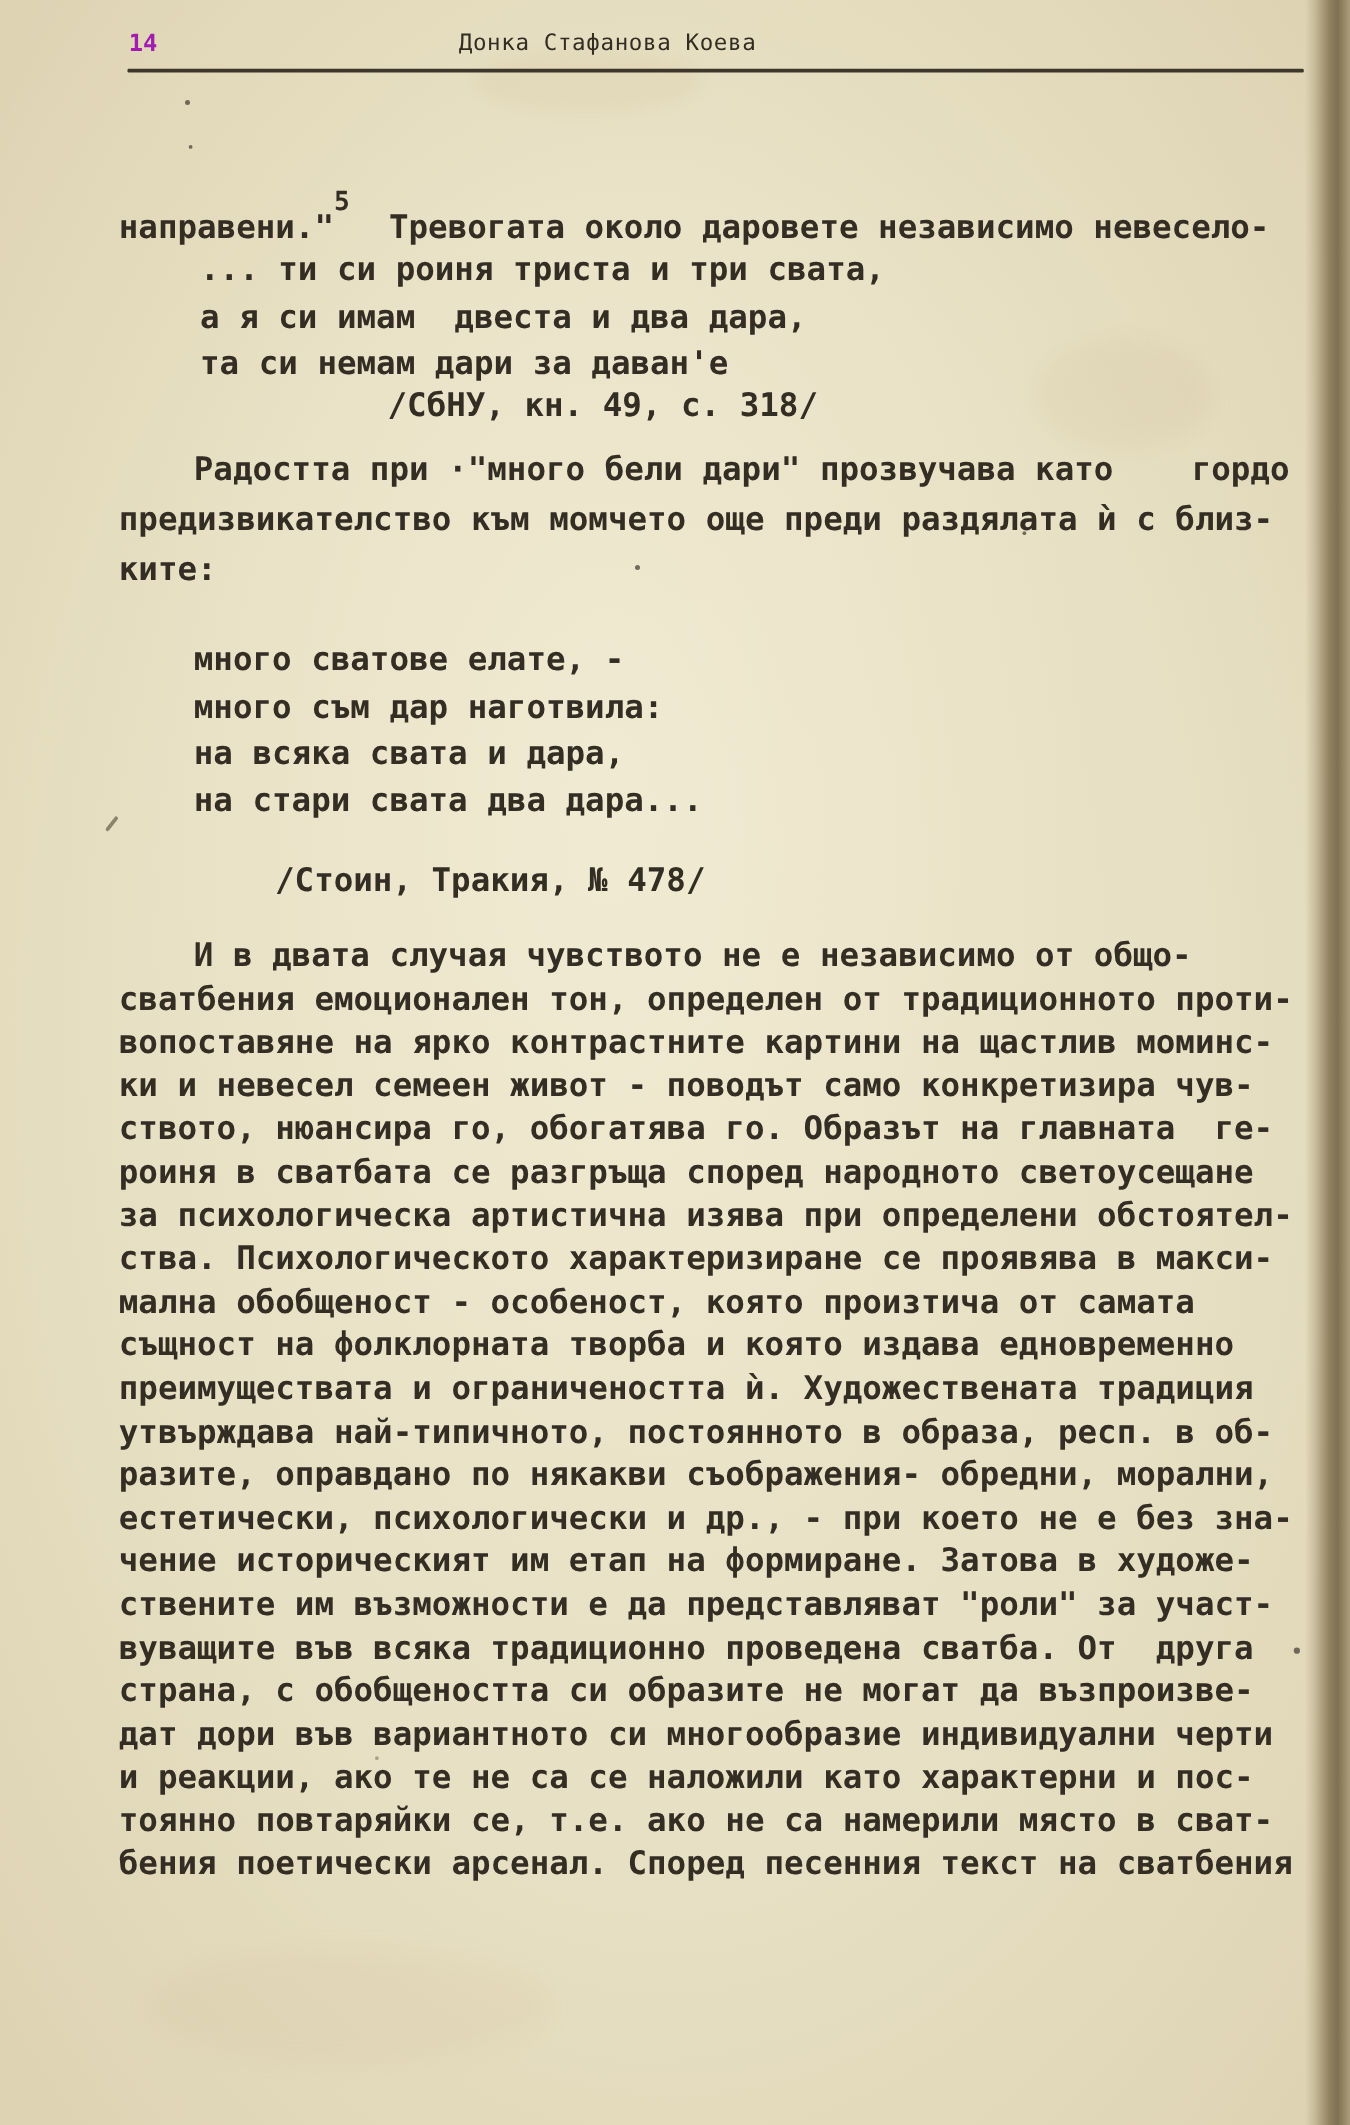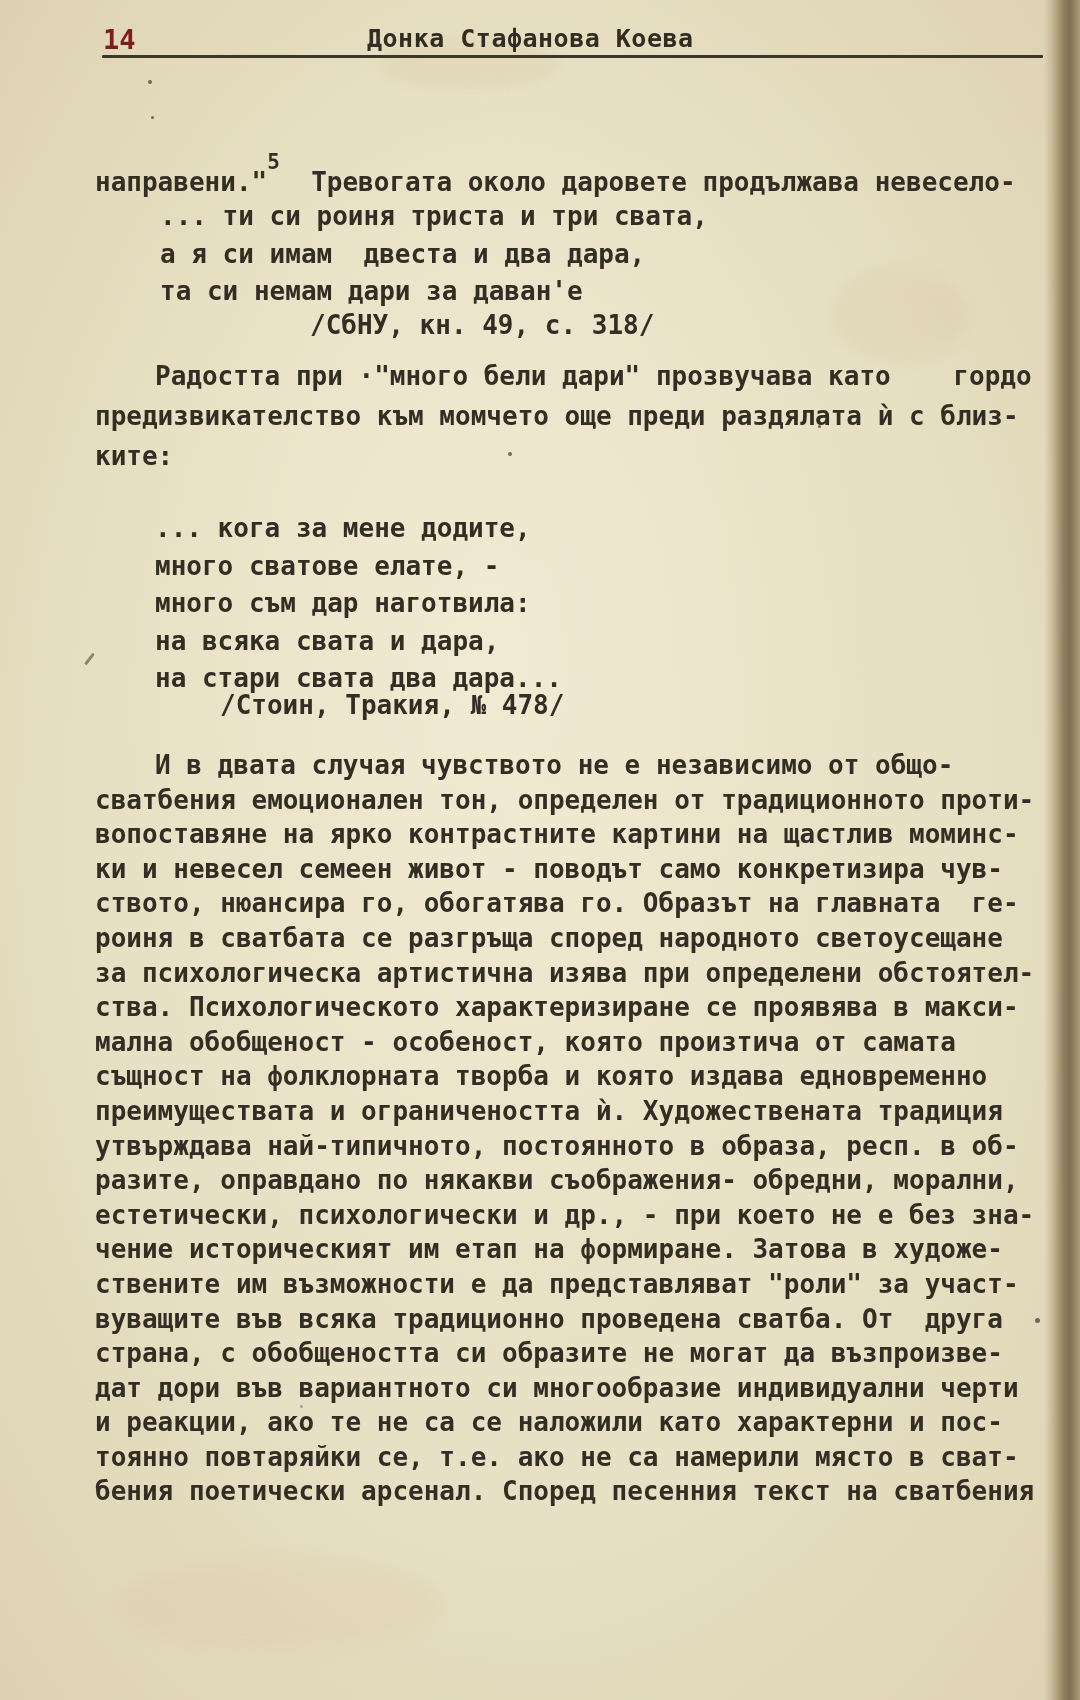--- a/index.html
+++ b/index.html
@@ -19,25 +19,25 @@
     position:absolute;top:0;right:0;width:36px;height:1700px;
     background:linear-gradient(to right,
       rgba(140,124,92,0) 0%,
       rgba(170,154,118,0.45) 22%,
       #8f8160 55%,
       #7e7153 72%,
       #ab9d78 100%);
   }
   .pagenum{
     position:absolute;left:103px;top:24px;
-    font-size:27px;font-weight:bold;color:#7f1d1d;white-space:pre;
+    font-size:19px;font-weight:bold;color:#a21caf;white-space:pre;
   }
   .title{
     position:absolute;left:367px;top:24px;
-    font-size:25px;font-weight:bold;color:#322c22;white-space:pre;letter-spacing:0.5px;
+    font-size:18px;font-weight:normal;color:#322c22;white-space:pre;letter-spacing:0.5px;
   }
   .rule{
     position:absolute;left:102px;top:55px;width:941px;height:3px;
     background:#3c362b;border-radius:1px;
   }
   .block{
     position:absolute;font-size:26px;font-weight:bold;color:#332d24;white-space:pre;
   }
   .line{white-space:pre;}
   .ifirst .line:first-child{text-indent:60px;}
@@ -57,29 +57,29 @@
 
 <div class="stain" style="left:380px;top:40px;width:180px;height:50px;background:rgba(185,165,115,0.10);filter:blur(6px);"></div>
 <div class="stain" style="left:830px;top:270px;width:140px;height:90px;background:rgba(190,170,120,0.10);filter:blur(8px);"></div>
 <div class="stain" style="left:120px;top:1560px;width:320px;height:90px;background:rgba(185,165,115,0.08);filter:blur(9px);"></div>
 
 <div class="pagenum">14</div>
 <div class="title">Донка Стафанова Коева</div>
 <div class="rule"></div>
 
 <div class="block" style="left:95px;top:82px;line-height:40px;">
-  <div class="line"><span>направени."</span><sup class="fnote">5</sup><span>  Тревогата около даровете продължава невесело-</span></div>
+  <div class="line"><span>направени."</span><sup class="fnote">5</sup><span>  Тревогата около даровете независимо невесело-</span></div>
 </div>
 
 <div class="block" style="left:160px;top:198px;line-height:37.5px;"><div class="line">... ти си роиня триста и три свата,</div><div class="line">а я си имам  двеста и два дара,</div><div class="line">та си немам дари за даван'е</div></div>
 <div class="block" style="left:310px;top:310px;">/СбНУ, кн. 49, с. 318/</div>
 
 <div class="block ifirst" style="left:95px;top:356px;line-height:40px;"><div class="line">Радостта при ·"много бели дари" прозвучава като    гордо</div><div class="line">предизвикателство към момчето още преди раздялата ѝ с близ-</div><div class="line">ките:</div></div>
 
-<div class="block" style="left:155px;top:510px;line-height:37.5px;"><div class="line">... кога за мене додите,</div><div class="line">много сватове елате, -</div><div class="line">много съм дар наготвила:</div><div class="line">на всяка свата и дара,</div><div class="line">на стари свата два дара...</div></div>
+<div class="block" style="left:155px;top:510px;line-height:37.5px;"><div class="line">много сватове елате, -</div><div class="line">много съм дар наготвила:</div><div class="line">на всяка свата и дара,</div><div class="line">на стари свата два дара...</div></div>
 <div class="block" style="left:200px;top:690px;margin-left:20px;">/Стоин, Тракия, № 478/</div>
 
 <div class="block ifirst" style="left:95px;top:748px;line-height:34.6px;"><div class="line">И в двата случая чувството не е независимо от общо-</div><div class="line">сватбения емоционален тон, определен от традиционното проти-</div><div class="line">вопоставяне на ярко контрастните картини на щастлив моминс-</div><div class="line">ки и невесел семеен живот - поводът само конкретизира чув-</div><div class="line">ството, нюансира го, обогатява го. Образът на главната  ге-</div><div class="line">роиня в сватбата се разгръща според народното светоусещане</div><div class="line">за психологическа артистична изява при определени обстоятел-</div><div class="line">ства. Психологическото характеризиране се проявява в макси-</div><div class="line">мална обобщеност - особеност, която произтича от самата</div><div class="line">същност на фолклорната творба и която издава едновременно</div><div class="line">преимуществата и ограничеността ѝ. Художествената традиция</div><div class="line">утвърждава най-типичното, постоянното в образа, респ. в об-</div><div class="line">разите, оправдано по някакви съображения- обредни, морални,</div><div class="line">естетически, психологически и др., - при което не е без зна-</div><div class="line">чение историческият им етап на формиране. Затова в художе-</div><div class="line">ствените им възможности е да представляват "роли" за участ-</div><div class="line">вуващите във всяка традиционно проведена сватба. От  друга</div><div class="line">страна, с обобщеността си образите не могат да възпроизве-</div><div class="line">дат дори във вариантното си многообразие индивидуални черти</div><div class="line">и реакции, ако те не са се наложили като характерни и пос-</div><div class="line">тоянно повтаряйки се, т.е. ако не са намерили място в сват-</div><div class="line">бения поетически арсенал. Според песенния текст на сватбения</div></div>
 
 <div class="speck" style="left:148px;top:80px;width:4px;height:4px;"></div>
 <div class="speck" style="left:151px;top:116px;width:3px;height:3px;"></div>
 <div class="slash-mark" style="left:88px;top:652px;"></div>
 <div class="speck" style="left:508px;top:452px;width:4px;height:4px;"></div>
 <div class="speck" style="left:818px;top:425px;width:3px;height:3px;"></div>
 <div class="speck" style="left:1035px;top:1318px;width:5px;height:5px;"></div>

